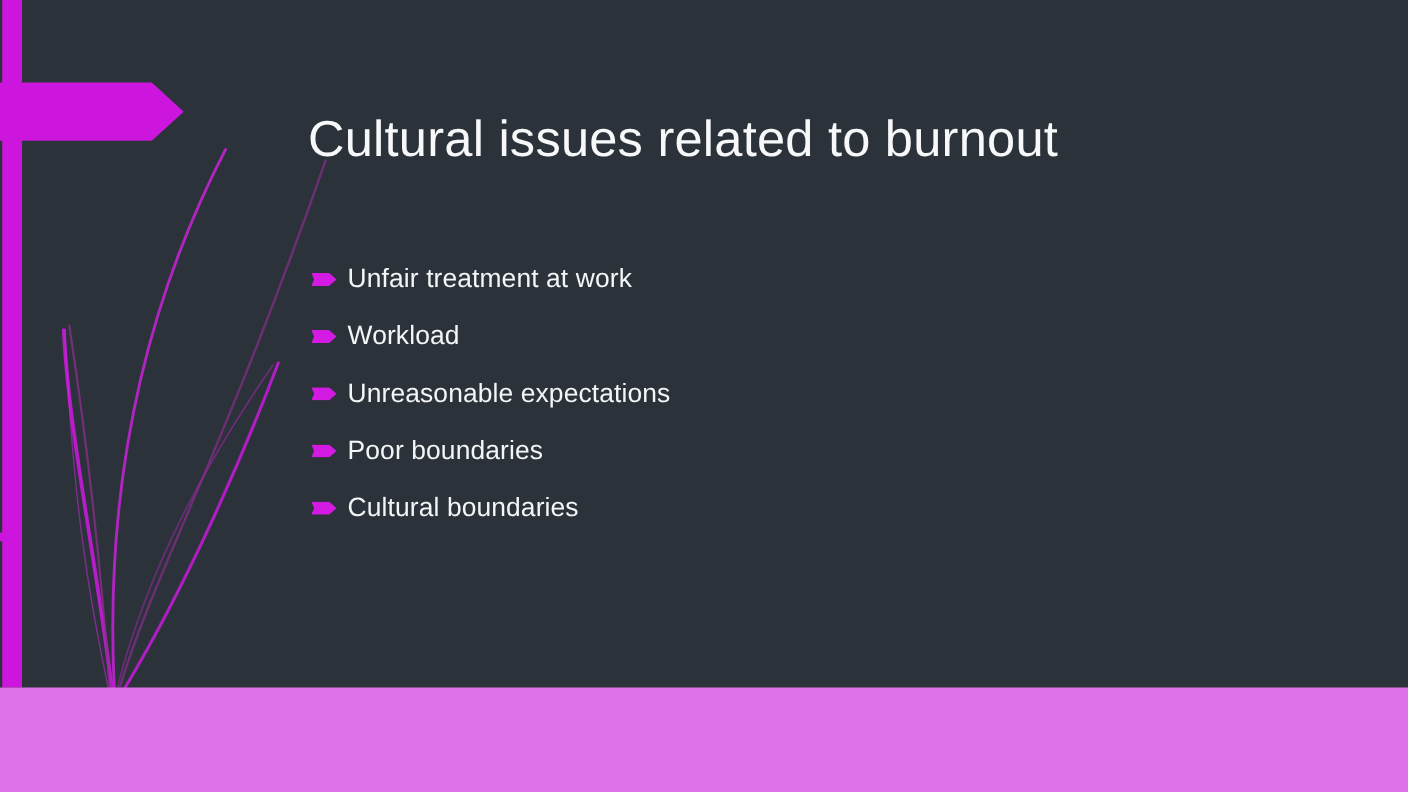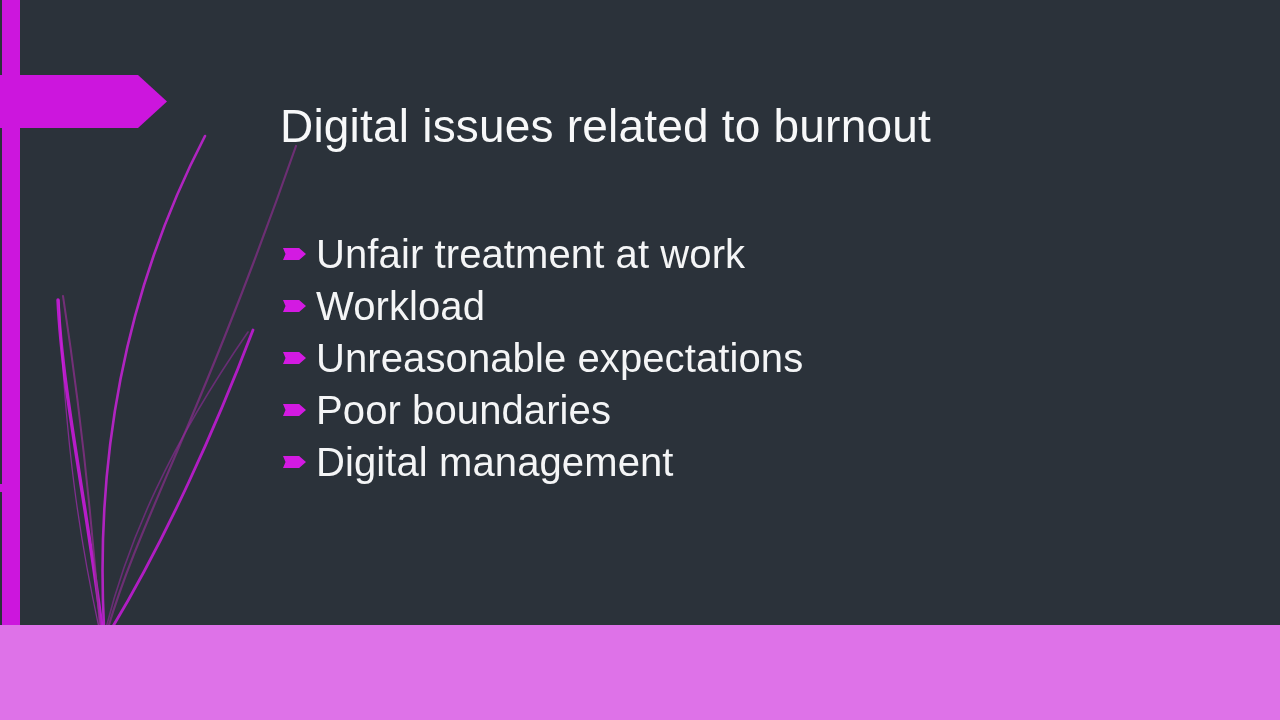--- a/index.html
+++ b/index.html
@@ -60,21 +60,21 @@
     list-style: none;
     margin: 0;
     padding: 0;
   }
   #bullet-list li {
     position: relative;
     height: 52px;
     display: flex;
     align-items: center;
     padding-left: 33px;
-    font-size: 40px;
+    font-size: 24px;
     line-height: 40px;
     color: #f4f5f6;
     letter-spacing: 0.1px;
     white-space: nowrap;
   }
   .bullet-marker {
     position: absolute;
     left: 0;
     top: 50%;
     width: 23px;
@@ -103,38 +103,38 @@
       <path d="M99 628 C 80 540, 66 452, 59 300" stroke="#d22ae0" stroke-opacity="0.50" stroke-width="1.3"></path>
     </g>
 
     <path d="M0 0 L20 0 L20 625 L2 625 L2 492 L0 492 L0 484 L2 484 L2 0 Z" fill="#cc16dd"></path>
 
     <path d="M0 75 L138 75 L167 101.5 L138 128 L0 128 Z" fill="#cc16dd"></path>
   </svg>
 
   <div id="footer-band"></div>
 
-  <h1 id="slide-title">Digital issues related to burnout</h1>
+  <h1 id="slide-title">Cultural issues related to burnout</h1>
 
   <ul id="bullet-list">
     <li>
       <span class="bullet-marker"></span>
       <span class="bullet-label">Unfair treatment at work</span>
     </li>
     <li>
       <span class="bullet-marker"></span>
       <span class="bullet-label">Workload</span>
     </li>
     <li>
       <span class="bullet-marker"></span>
       <span class="bullet-label">Unreasonable expectations</span>
     </li>
     <li>
       <span class="bullet-marker"></span>
       <span class="bullet-label">Poor boundaries</span>
     </li>
     <li>
       <span class="bullet-marker"></span>
-      <span class="bullet-label">Digital management</span>
+      <span class="bullet-label">Cultural boundaries</span>
     </li>
   </ul>
 
 </div>
 
 </body></html>

